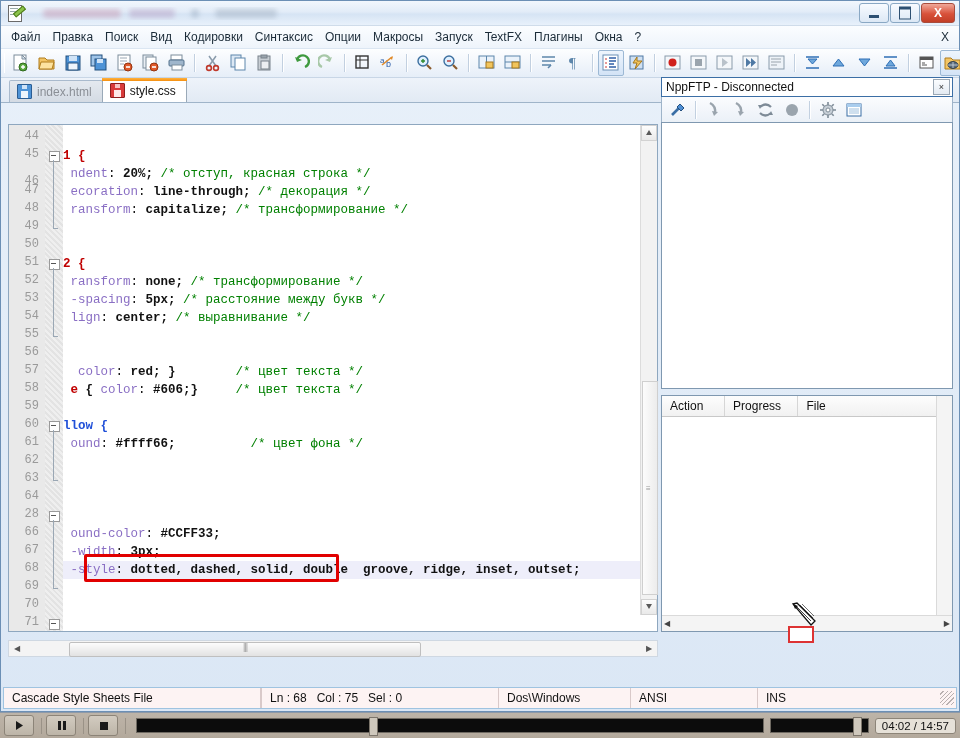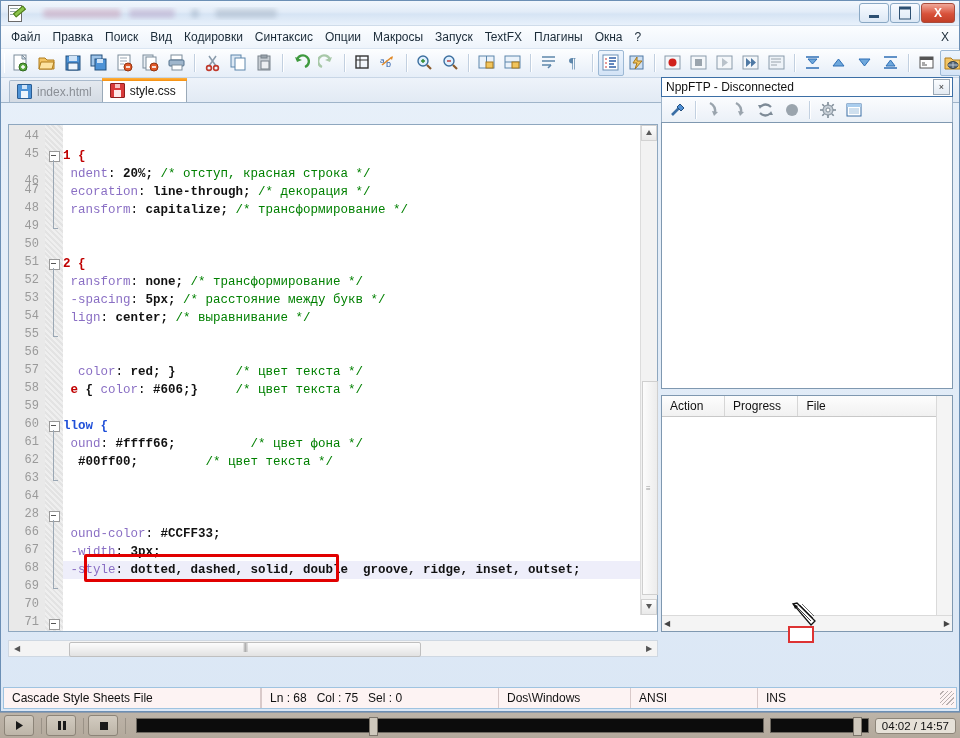--- a/index.html
+++ b/index.html
@@ -528,21 +528,20 @@
             <div class="row" style="top: 148px;"><span class="kw"> ransform</span><span class="punct">: </span><span class="val">none;</span><span class="cmt"> /* трансформирование */</span></div>
             <div class="row" style="top: 166px;"><span class="kw"> -spacing</span><span class="punct">: </span><span class="val">5px;</span><span class="cmt"> /* расстояние между букв */</span></div>
             <div class="row" style="top: 184px;"><span class="kw"> lign</span><span class="punct">: </span><span class="val">center;</span><span class="cmt"> /* выравнивание */</span></div>
             <div class="row" style="top: 202px;"></div>
             <div class="row" style="top: 220px;"></div>
             <div class="row" style="top: 238px;"><span class="kw">  color</span><span class="punct">: </span><span class="val">red; }</span><span class="cmt">        /* цвет текста */</span></div>
             <div class="row" style="top: 256px;"><span class="kwred"> e</span><span class="val"> { </span><span class="kw">color</span><span class="punct">: </span><span class="val">#606;}</span><span class="cmt">     /* цвет текста */</span></div>
             <div class="row" style="top: 274px;"></div>
             <div class="row" style="top: 292px;"><span class="kwblue">llow {</span></div>
             <div class="row" style="top: 310px;"><span class="kw"> ound</span><span class="punct">: </span><span class="val">#ffff66;</span><span class="cmt">          /* цвет фона */</span></div>
-            <div class="row" style="top: 328px;"><span class="val">  #00ff00;</span><span class="cmt">         /* цвет текста */</span></div>
             <div class="row" style="top: 346px;"></div>
             <div class="row" style="top: 364px;"></div>
             <div class="row" style="top: 382px;"></div>
             <div class="row" style="top: 400px;"><span class="kw"> ound-color</span><span class="punct">: </span><span class="val">#CCFF33;</span></div>
             <div class="row" style="top: 418px;"><span class="kw"> -width</span><span class="punct">: </span><span class="val">3px;</span></div>
             <div class="row hl" style="top: 436px;"><span class="kw"> -style</span><span class="punct">: </span><span class="val">dotted, dashed, solid, double</span><span class="val">  groove, ridge, inset, outset;</span></div>
             <div class="row" style="top: 454px;"></div>
             <div class="row" style="top: 472px;"></div>
             <div class="row" style="top: 490px;"></div>
           </div>

